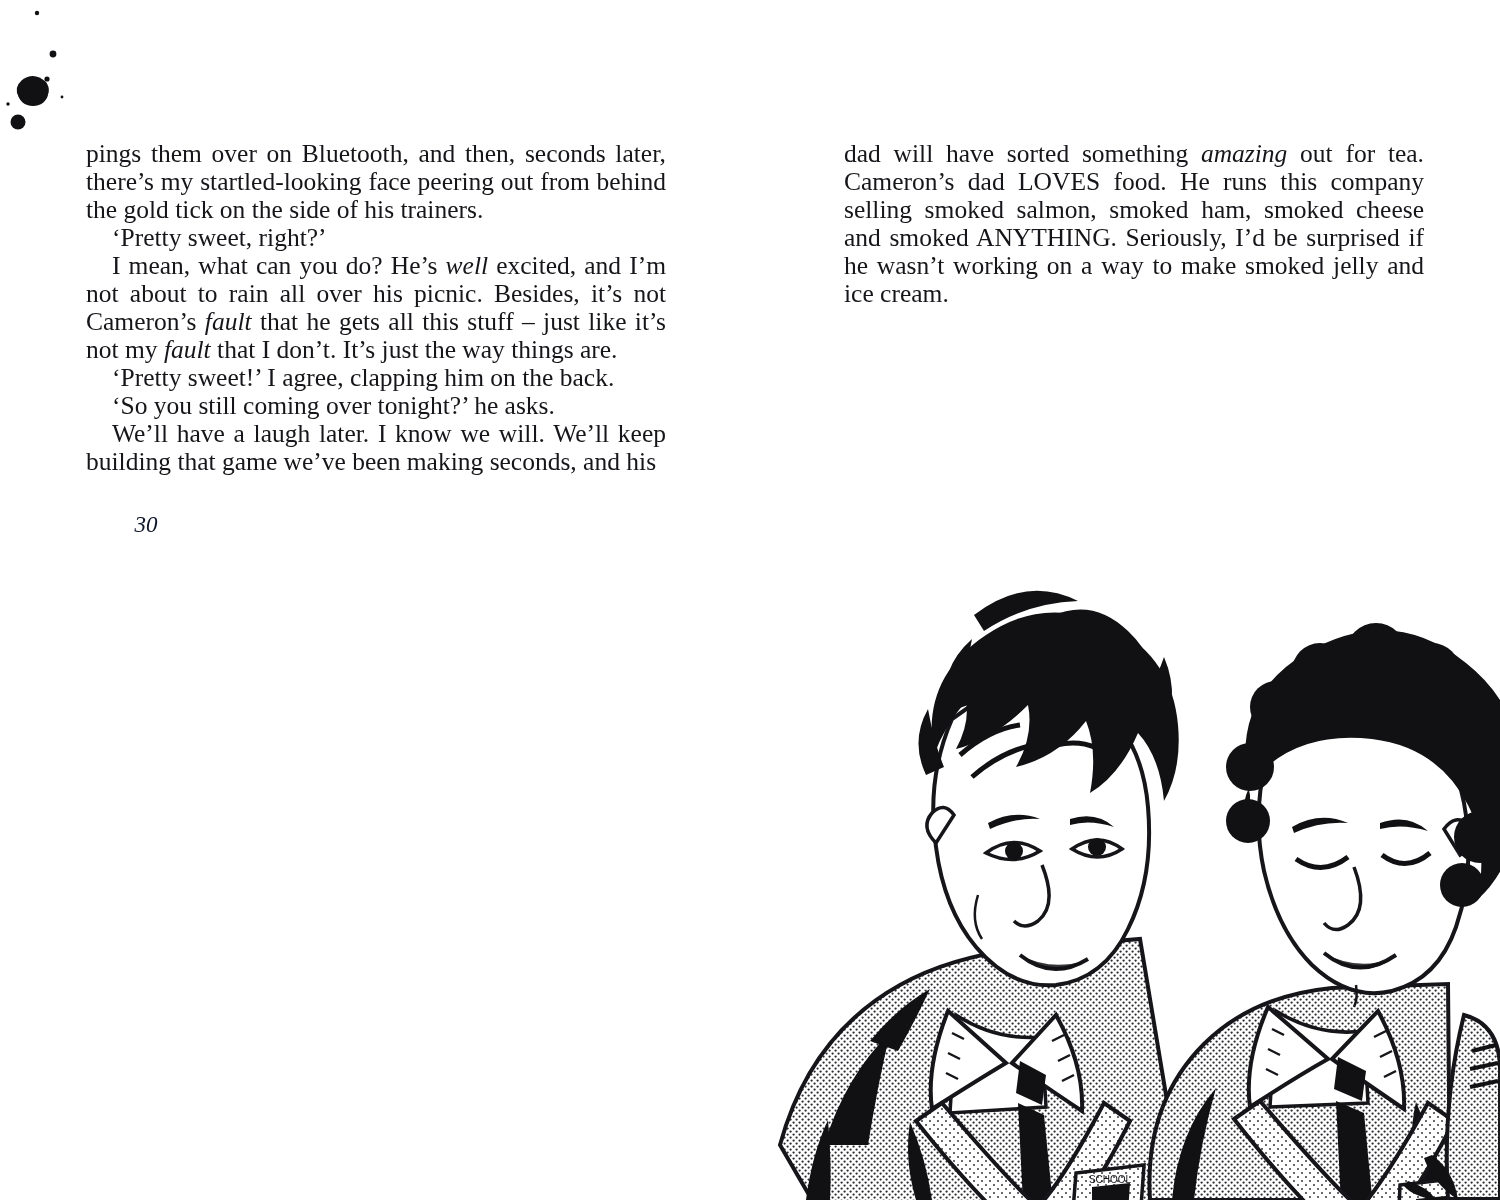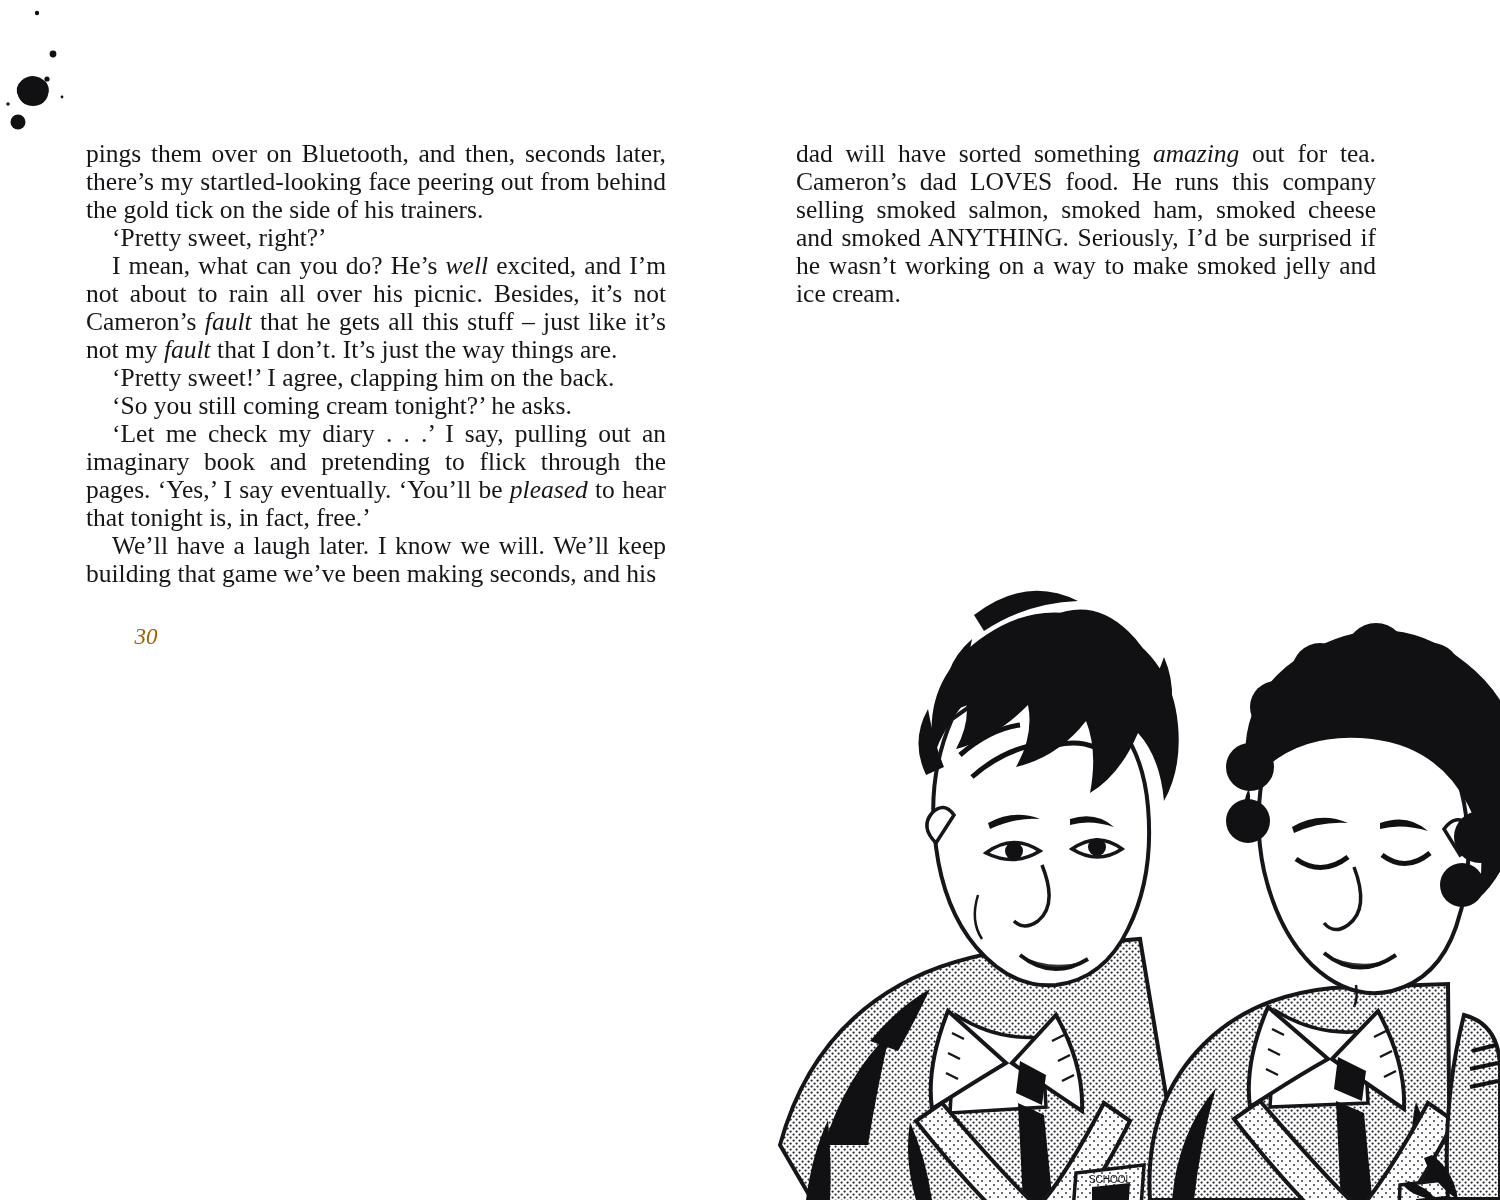--- a/index.html
+++ b/index.html
@@ -33,21 +33,21 @@
   
   .page {
     position: absolute;
     top: 140px;
   }
   .page-left {
     left: 86px;
     width: 580px;
   }
   .page-right {
-    left: 796px;
+    left: 844px;
     width: 580px;
   }
 
   .body-text p {
     margin: 0;
     font-size: 25.5px;
     line-height: 28px;
     text-align: justify;
     text-justify: inter-word;
     -webkit-hyphens: none;
@@ -60,21 +60,21 @@
     text-indent: 26px;
   }
   em { font-style: italic; }
 
   .folio {
     margin-top: 36px;
     font-size: 23px;
     font-style: italic;
     text-align: center;
     width: 580px;
-    color: #a16207;
+    color: #0f172a;
   }
   .folio-inner {
     display: inline-block;
     transform: translateX(-230px);
   }
 
   
   .illustration {
     position: absolute;
     left: 720px;
@@ -109,23 +109,22 @@
     <div class="body-text">
 
       <p class="cont">pings them over on Bluetooth, and then, seconds later, there’s my startled-looking face peering out from behind the gold tick on the side of his trainers.</p>
 
       <p class="indent">‘Pretty sweet, right?’</p>
 
       <p class="indent">I mean, what can you do? He’s <em>well</em> excited, and I’m not about to rain all over his picnic. Besides, it’s not Cameron’s <em>fault</em> that he gets all this stuff – just like it’s not my <em>fault</em> that I don’t. It’s just the way things are.</p>
 
       <p class="indent">‘Pretty sweet!’ I agree, clapping him on the back.</p>
 
-      <p class="indent">‘So you still coming cream tonight?’ he asks.</p>
-
-      <p class="indent">‘Let me check my diary . . .’ I say, pulling out an imaginary book and pretending to flick through the pages. ‘Yes,’ I say eventually. ‘You’ll be <em>pleased</em> to hear that tonight is, in fact, free.’</p>
+      <p class="indent">‘So you still coming over tonight?’ he asks.</p>
+
 
 
       <p class="indent">We’ll have a laugh later. I know we will. We’ll keep building that game we’ve been making seconds, and his</p>
 
     </div>
     <div class="folio">
       <span class="folio-inner">30</span>
     </div>
   </div>
 

